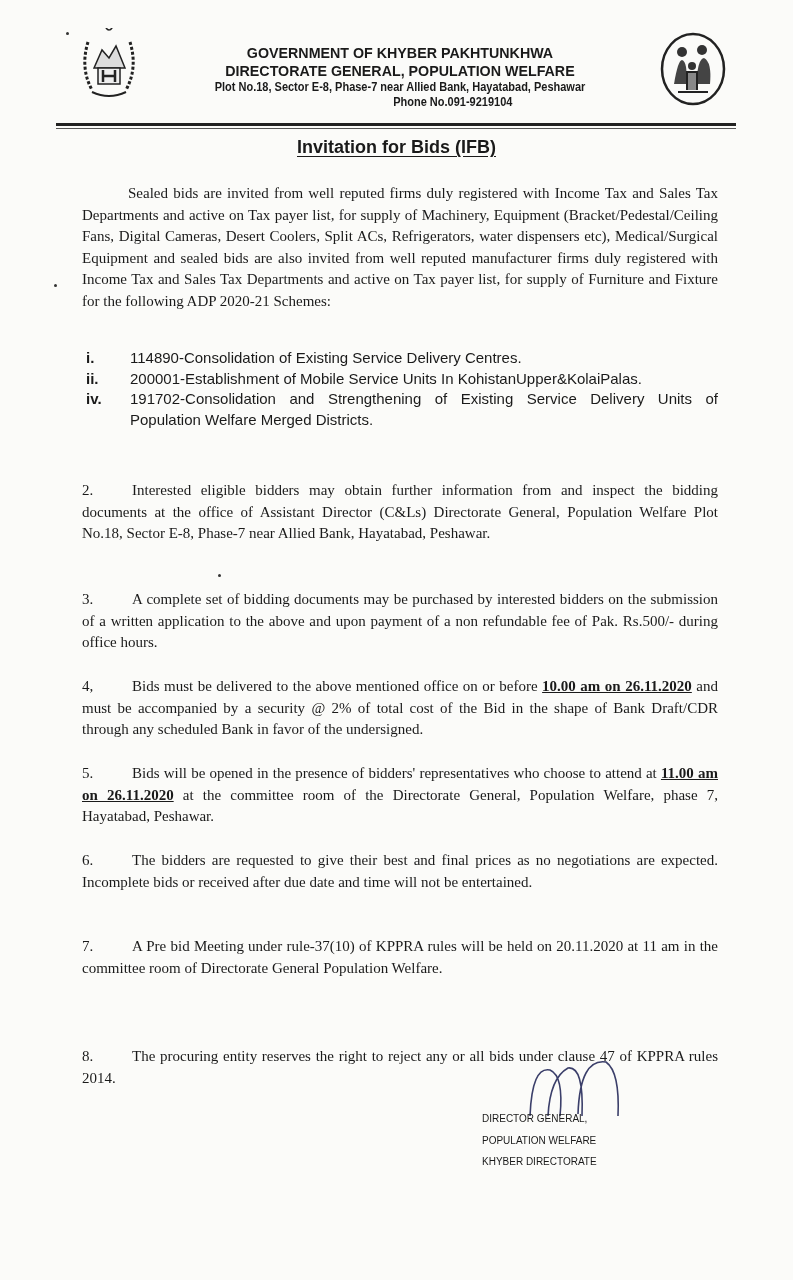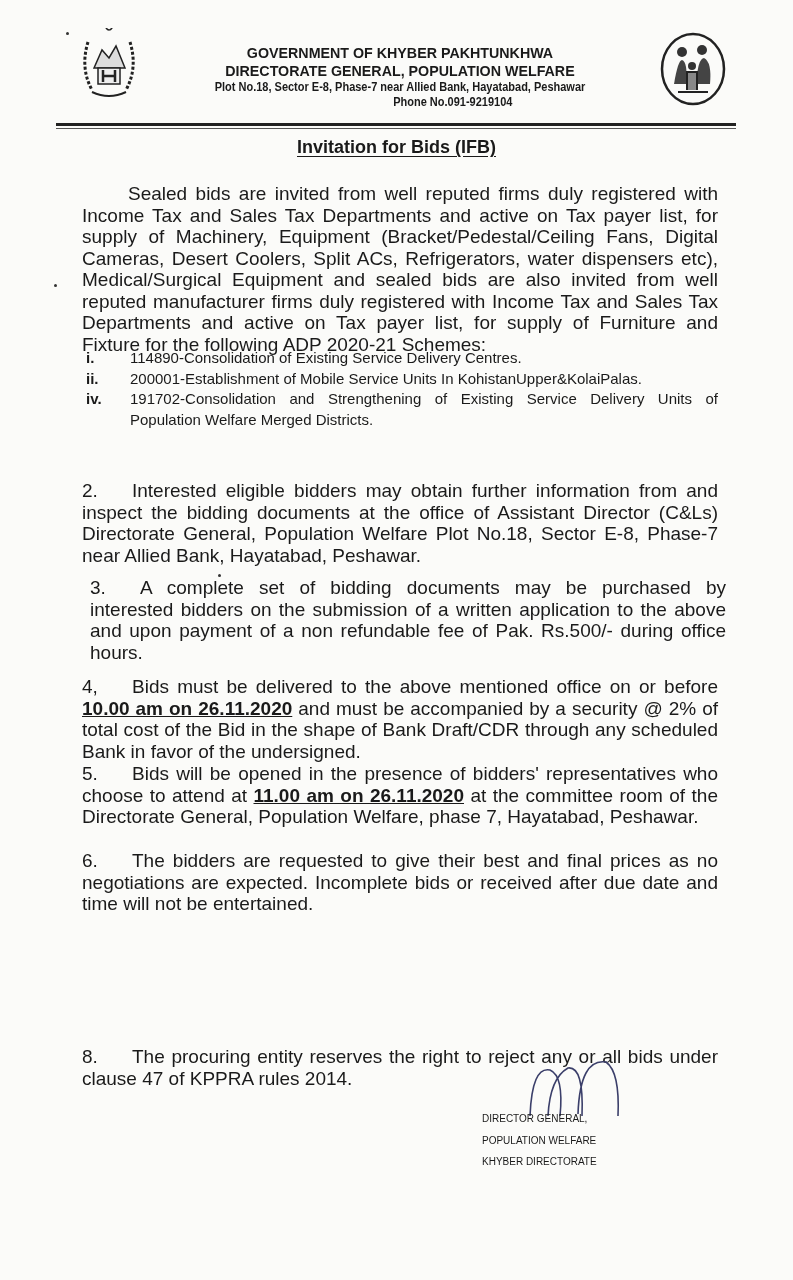--- a/index.html
+++ b/index.html
@@ -14,21 +14,21 @@
   .h1 { font-weight:bold; font-size:15.5px; line-height:18px; transform:scaleX(0.92); }
   .h2 { font-weight:bold; font-size:15.5px; line-height:18px; transform:scaleX(0.92); }
   .h3 { font-weight:bold; font-size:12.5px; line-height:15px; transform:scaleX(0.88); }
   .h4 { font-weight:bold; font-size:12.5px; line-height:15px; padding-left:120px; transform:scaleX(0.88); }
   .rule1 { position:absolute; left:56px; top:123px; width:680px; height:3px; background:#222; }
   .rule2 { position:absolute; left:56px; top:128px; width:680px; height:1px; background:#555; }
   .title {
     position:absolute; left:0; width:793px; top:137px; text-align:center;
     font-weight:bold; font-size:18px; text-decoration:underline; text-underline-offset:3px;
   }
-  .body-text { position:absolute; left:82px; width:636px; font-size:19px; line-height:21.5px; text-align:justify; }
+  .body-text { position:absolute; left:82px; width:636px; font-size:15px; line-height:21.5px; text-align:justify;font-family:Liberation Serif, serif; }
   .p-intro { top:183px; text-indent:46px; }
   .list { position:absolute; left:82px; width:636px; top:348px; font-size:15px; line-height:20.5px; }
   .li { display:flex; }
   .li .num { width:48px; font-weight:bold; text-align:left; padding-left:4px; box-sizing:border-box; }
   .li .txt { flex:1; text-align:justify; }
   .para .pn { display:inline-block; width:50px; }
   .u { font-weight:bold; text-decoration:underline; }
   .sig-block { position:absolute; left:482px; top:1108px; font-size:10px; line-height:21.5px; }
   .signature { position:absolute; left:520px; top:1058px; width:120px; height:60px; }
   .dot { position:absolute; width:3px; height:3px; background:#333; border-radius:50%; }
@@ -89,36 +89,39 @@
     <div class="li">
       <span class="num">iv.</span>
       <span class="txt">191702-Consolidation and Strengthening of Existing Service Delivery Units of Population Welfare Merged Districts.</span>
     </div>
   </div>
 
   <div class="body-text para" style="top:480px;">
     <span class="pn">2.</span><span>Interested eligible bidders may obtain further information from and inspect the bidding documents at the office of Assistant Director (C&amp;Ls) Directorate General, Population Welfare Plot No.18, Sector E-8, Phase-7 near Allied Bank, Hayatabad, Peshawar.</span>
   </div>
 
-  <div class="body-text para" style="top:577px;margin-left:8px;">
+  <div class="body-text para" style="top:589px;">
     <span class="pn">3.</span><span>A complete set of bidding documents may be purchased by interested bidders on the submission of a written application to the above and upon payment of a non refundable fee of Pak. Rs.500/- during office hours.</span>
   </div>
 
   <div class="body-text para" style="top:676px;">
     <span class="pn">4,</span><span>Bids must be delivered to the above mentioned office on or before </span><span class="u">10.00 am on 26.11.2020</span><span> and must be accompanied by a security @ 2% of total cost of the Bid in the shape of Bank Draft/CDR through any scheduled Bank in favor of the undersigned.</span>
   </div>
 
   <div class="body-text para" style="top:763px;">
     <span class="pn">5.</span><span>Bids will be opened in the presence of bidders' representatives who choose to attend at </span><span class="u">11.00 am on 26.11.2020</span><span> at the committee room of the Directorate General, Population Welfare, phase 7, Hayatabad, Peshawar.</span>
   </div>
 
   <div class="body-text para" style="top:850px;">
     <span class="pn">6.</span><span>The bidders are requested to give their best and final prices as no negotiations are expected. Incomplete bids or received after due date and time will not be entertained.</span>
   </div>
 
+  <div class="body-text para" style="top:936px;">
+    <span class="pn">7.</span><span>A Pre bid Meeting under rule-37(10) of KPPRA rules will be held on 20.11.2020 at 11 am in the committee room of Directorate General Population Welfare.</span>
+  </div>
 
   <div class="body-text para" style="top:1046px;">
     <span class="pn">8.</span><span>The procuring entity reserves the right to reject any or all bids under clause 47 of KPPRA rules 2014.</span>
   </div>
 
   <svg class="signature" viewBox="0 0 120 60">
     <path d="M10 58 Q12 8 30 12 Q44 18 40 58 M28 58 Q30 20 48 10 Q64 8 62 58 M58 56 Q60 0 86 4 Q100 14 98 58" stroke="#3b3f6a" stroke-width="1.6" fill="none"></path>
   </svg>
 
   <div class="sig-block">

